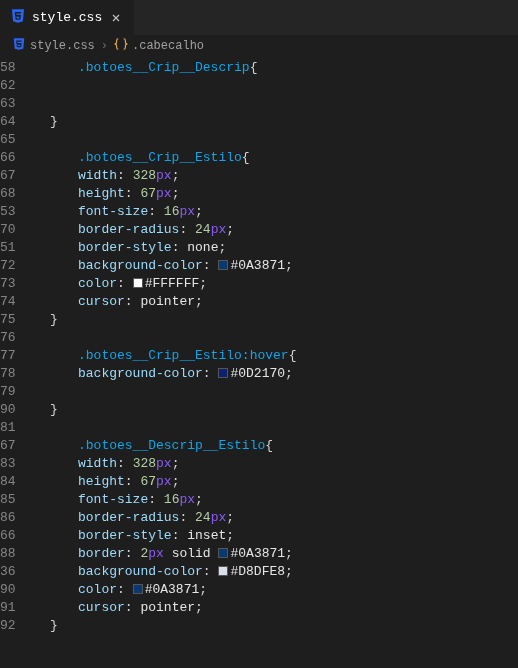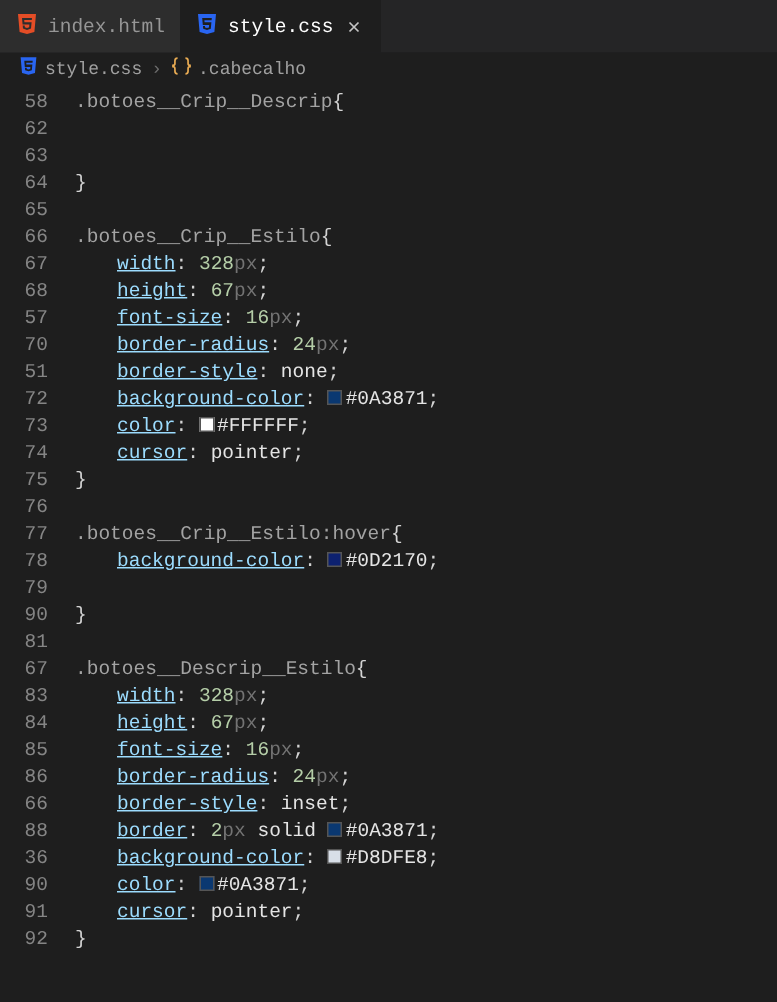--- a/index.html
+++ b/index.html
@@ -56,61 +56,53 @@
     background: #1e1e1e;
   }
   .breadcrumbs .chev { color: #6e6e6e; padding: 0 2px; }
   .icon-symbol { color: #e8ab53; }
   .editor {
     display: flex;
     padding-top: 2px;
   }
   .gutter {
     width: 50px;
-    text-align: right;
+    text-align: left;
     padding-right: 18px;
     color: #858585;
     user-select: none;
   }
   .code {
     flex: 1;
     white-space: pre;
   }
   .line { height: 18px; line-height: 18px; }
   .indent1 { padding-left: 0; }
   .indent2 { padding-left: 28px; }
-  .tok-selector { color: #a3a3a3; }
+  .tok-selector { color: #0ea5e9; margin-left: 28px; }
   .tok-brace { color: #d4d4d4; }
-  .tok-prop { color: #9cdcfe; text-decoration: underline; }
+  .tok-prop { color: #9cdcfe; }
   .tok-punc { color: #d4d4d4; }
   .tok-val { color: #e5e5e5; }
   .tok-num { color: #b5cea8; }
-  .tok-unit { color: #737373; }
+  .tok-unit { color: #8b5cf6; }
   .color-swatch {
     display: inline-block;
     width: 10px;
     height: 10px;
     border: 1px solid #555;
     vertical-align: -1px;
     margin-right: 2px;
   }
   .file-icon-svg { width: 16px; height: 16px; }
 </style>
 </head>
 <body>
 
 <div class="tabs">
-  <div class="tab inactive">
-    <span class="icon-html5">
-      <svg class="file-icon-svg" viewBox="0 0 24 24" fill="currentColor">
-          <path d="M3 2l1.6 18L12 22l7.4-2L21 2H3zm13.8 6H9.2l.2 2.2h7.2l-.6 6.4L12 18l-4-1.4-.3-3h2l.15 1.6L12 16l2.15-.8.25-2.6H7.6L7 6h10l-.2 2z"></path>
-        </svg>
-    </span>
-    <span>index.html</span>
-  </div>
   <div class="tab active">
     <span class="icon-css3">
       <svg class="file-icon-svg" viewBox="0 0 24 24" fill="currentColor">
           <path d="M3 2l1.6 18L12 22l7.4-2L21 2H3zm13.8 4l-.2 2.2H9.4l.2 2.1h6.8l-.6 6.5L12 18l-3.8-1.2-.25-2.8h2l.12 1.4L12 16l1.95-.6.2-2.3H7.8L7.2 6h9.6z"></path>
         </svg>
     </span>
     <span>style.css</span>
     <span class="tab-close">
       <svg width="12" height="12" viewBox="0 0 16 16" fill="none" stroke="currentColor" stroke-width="1.5">
           <path d="M4 4l8 8M12 4l-8 8"></path>
@@ -138,21 +130,21 @@
 <div class="editor">
   <div class="gutter" id="gutter">
       <div class="line">58</div>
       <div class="line">62</div>
       <div class="line">63</div>
       <div class="line">64</div>
       <div class="line">65</div>
       <div class="line">66</div>
       <div class="line">67</div>
       <div class="line">68</div>
-      <div class="line">57</div>
+      <div class="line">53</div>
       <div class="line">70</div>
       <div class="line">51</div>
       <div class="line">72</div>
       <div class="line">73</div>
       <div class="line">74</div>
       <div class="line">75</div>
       <div class="line">76</div>
       <div class="line">77</div>
       <div class="line">78</div>
       <div class="line">79</div>

